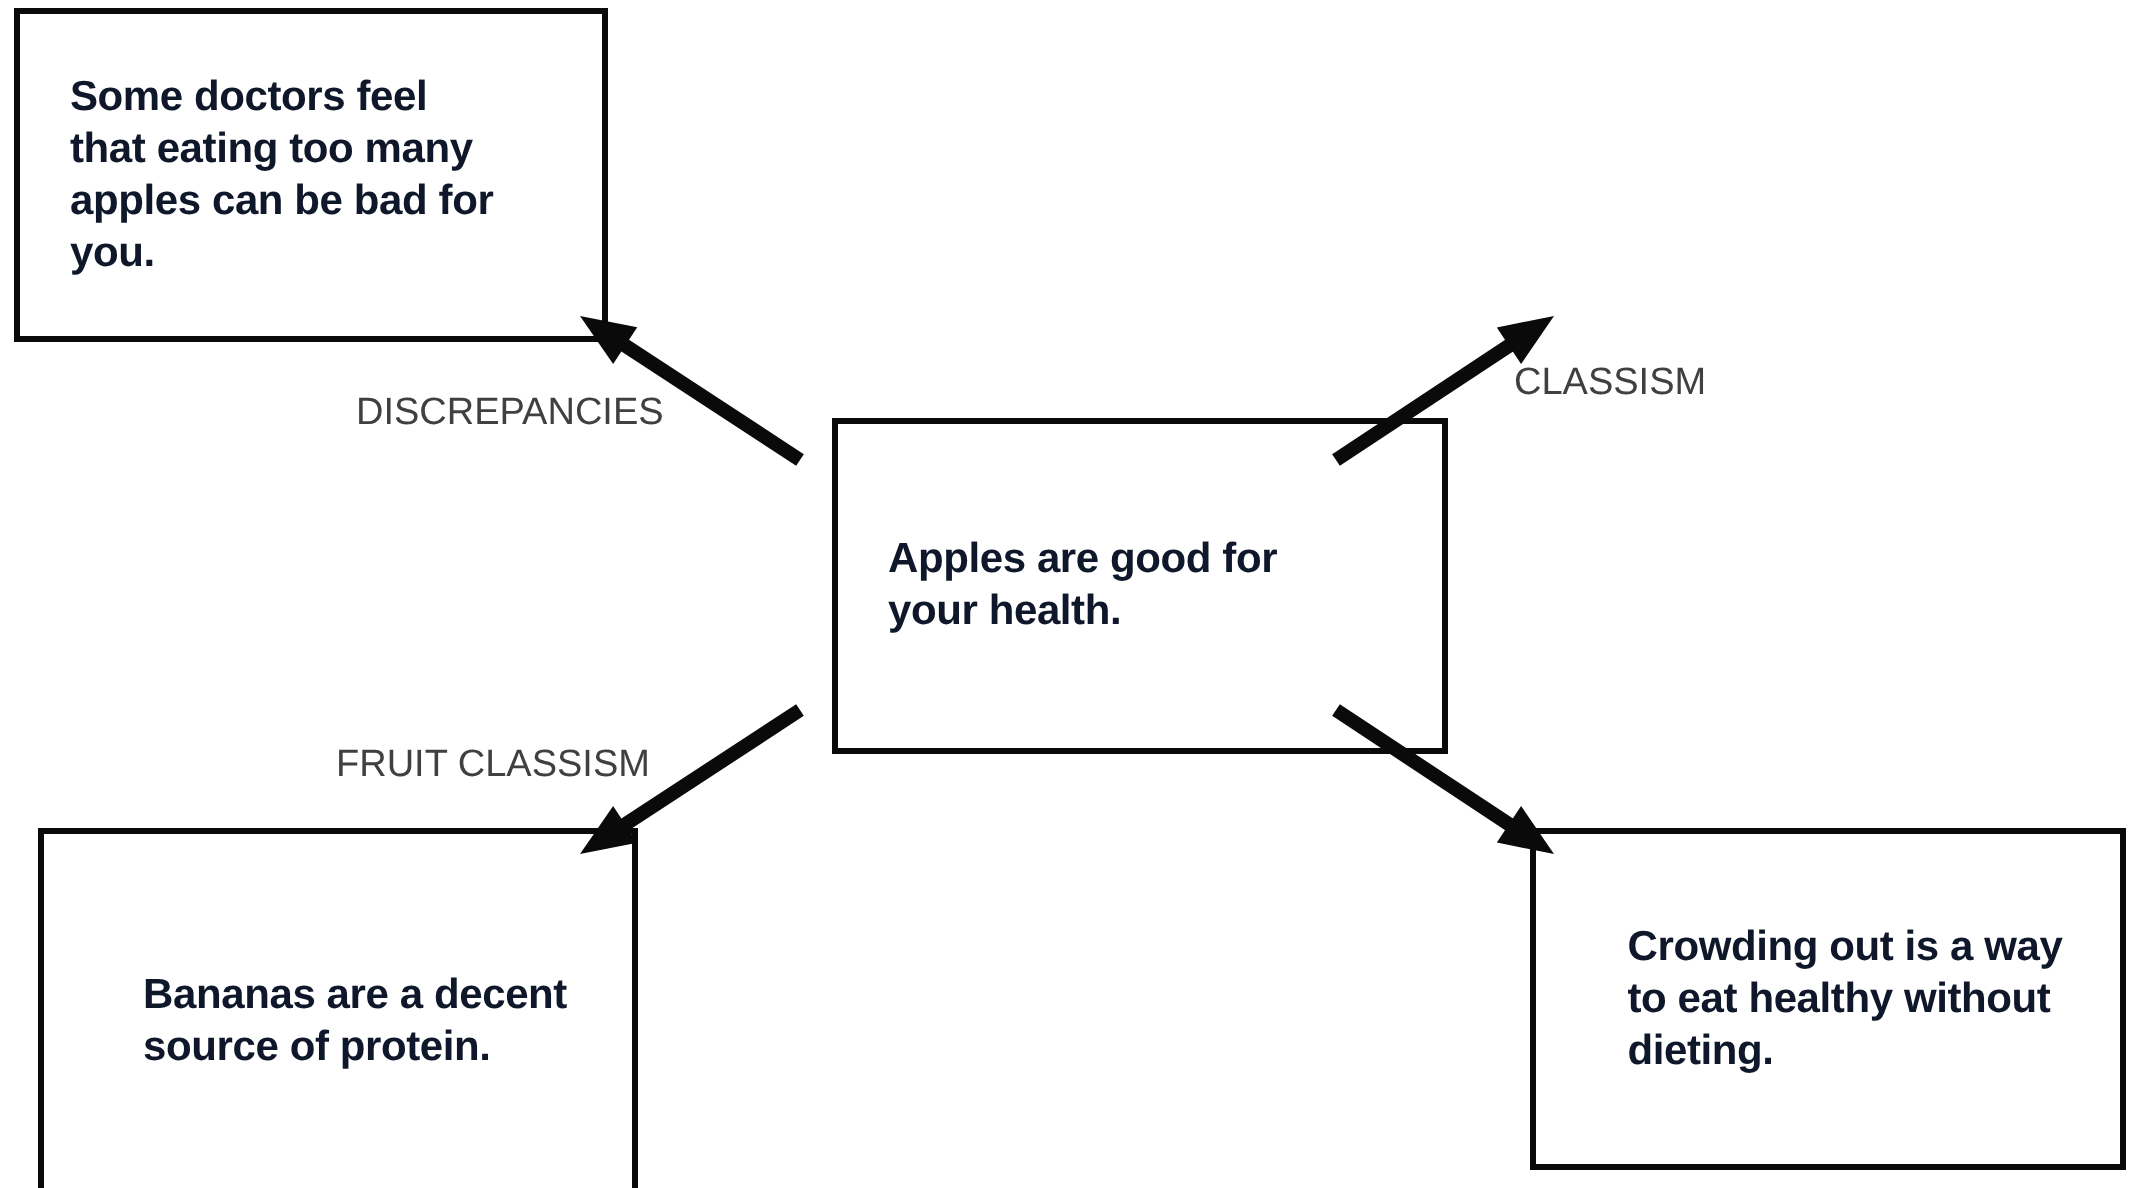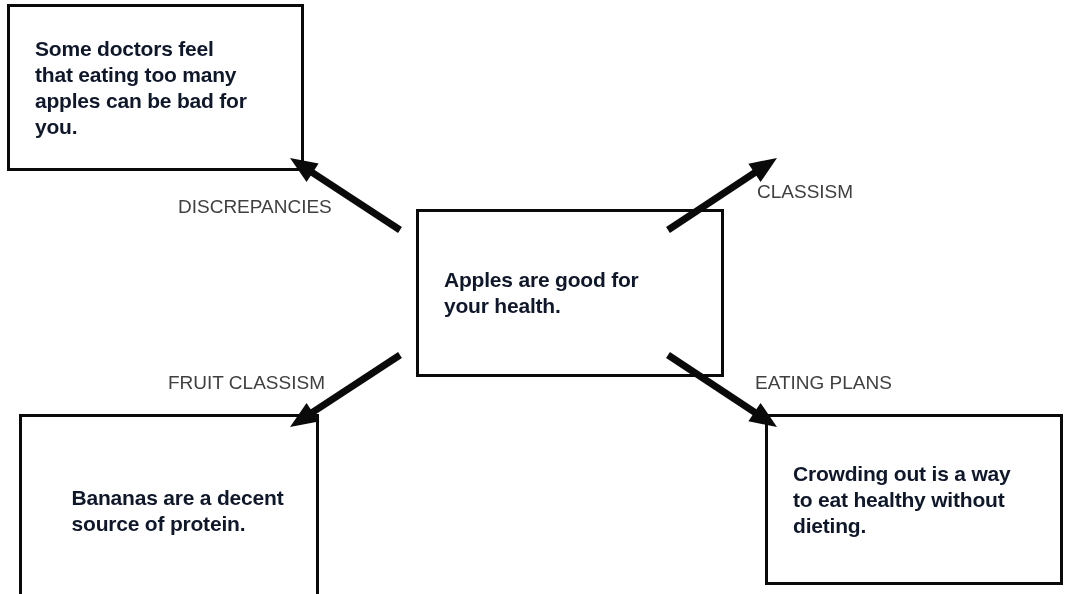--- a/index.html
+++ b/index.html
@@ -40,21 +40,21 @@
     letter-spacing: -0.2px;
     color: #0f172a;
     white-space: pre-line;
     padding-left: 25px;
     padding-right: 8px;
   }
   .node-tl { left: 7px;   top: 4px;   width: 297px; height: 167px; }
   .node-tr { left: 765px; top: 4px;   width: 298px; height: 167px; }
   .node-c  { left: 384px; top: 209px; width: 308px; height: 168px; margin-left: 32px; }
   .node-bl { left: 19px;   top: 414px; width: 300px; height: 194px; justify-content: center; }
-  .node-br { left: 765px; top: 414px; width: 298px; height: 171px; }
+  .node-br { left: 765px; top: 414px; width: 298px; height: 171px; justify-content: center; }
   .edge-label {
     position: absolute;
     font-family: Liberation Sans, sans-serif;
     font-size: 19px;
     line-height: 19px;
     color: #404040;
     white-space: nowrap;
     z-index: 4;
   }
   .lbl-discrepancies { left: 178px; top: 197px; }
@@ -109,15 +109,14 @@
 to eat healthy without
 dieting.</div>
   </div>
 
   <div class="edge-label lbl-discrepancies">DISCREPANCIES</div>
 
   <div class="edge-label lbl-classism">CLASSISM</div>
 
   <div class="edge-label lbl-fruit">FRUIT CLASSISM</div>
 
-  <div class="edge-label lbl-eating">EATING PLANS</div>
 
 </div>
 
 </body></html>

